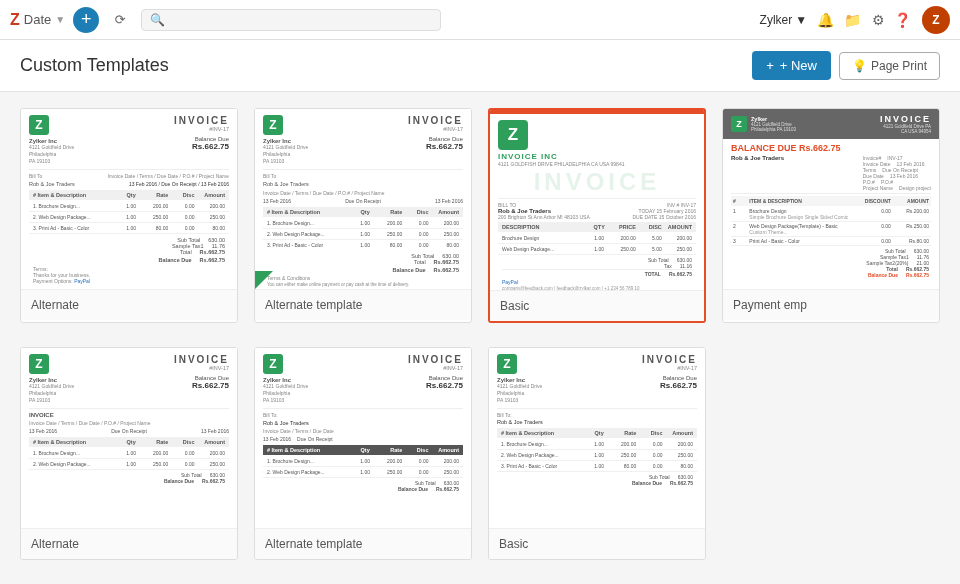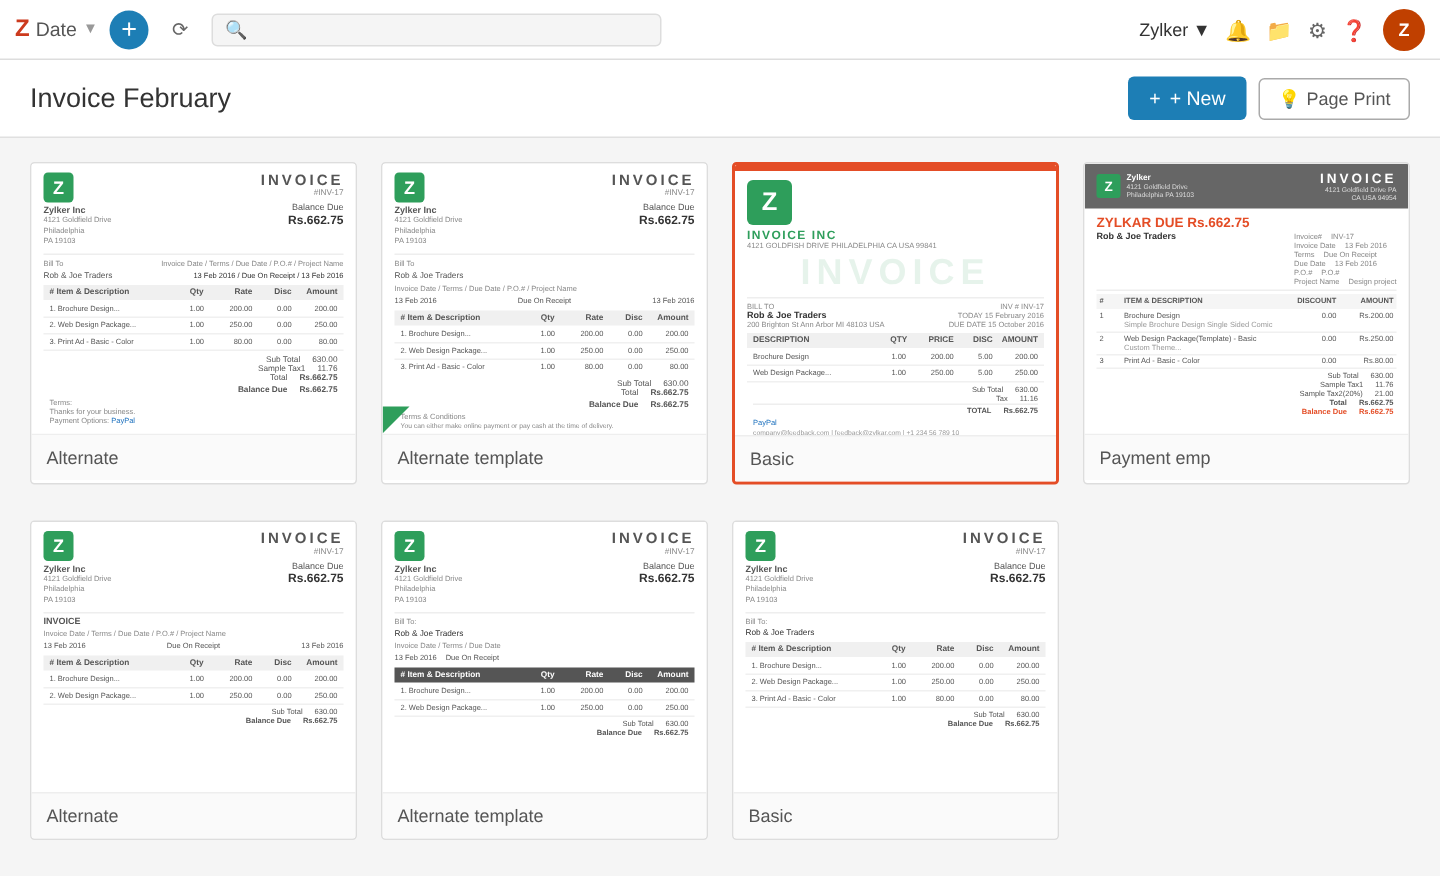--- a/index.html
+++ b/index.html
@@ -206,21 +206,21 @@
     </span>
     <span class="nav-icon-sm">🔔</span>
     <span class="nav-icon-sm">📁</span>
     <span class="nav-icon-sm">⚙</span>
     <span class="nav-icon-sm">❓</span>
     <div class="nav-avatar">Z</div>
   </div>
 </nav>
 
 <header class="page-header">
-  <h1 class="page-title">Invoice February</h1>
+  <h1 class="page-title">Custom Templates</h1>
   <button class="btn-new">
     <span>+</span>
     <span style="margin-left:2px;">+ New</span>
   </button>
   <button class="btn-page-tips">
     <span>💡</span>
     <span>Page Print</span>
   </button>
 </header>
 
@@ -477,21 +477,21 @@
               </div>
             </div>
             <div style="text-align:right;">
               <div style="font-size:9px;font-weight:bold;letter-spacing:2px;">INVOICE</div>
               <div style="font-size:4.5px;color:#ddd;">4121 Goldfield Drive PA</div>
               <div style="font-size:4.5px;color:#ddd;">CA USA 94954</div>
             </div>
           </div>
           <div style="padding:4px 8px;">
             <div style="display:flex;justify-content:space-between;margin-bottom:2px;">
-              <div style="font-size:9px;color:#e44d26;font-weight:bold;">ZYLKAR DUE Rs.662.75</div>
+              <div style="font-size:9px;color:#e44d26;font-weight:bold;">BALANCE DUE Rs.662.75</div>
             </div>
             <div style="display:flex;justify-content:space-between;font-size:5px;color:#888;margin-bottom:2px;">
               <div>
                 <div style="font-weight:bold;font-size:6px;color:#333;">Rob &amp; Joe Traders</div>
               </div>
               <div style="text-align:right;font-size:5px;">
                 <div style="display:flex;gap:6px;">
                     <span style="color:#888;">Invoice#</span>
                     <span>INV-17</span>
                   </div>

